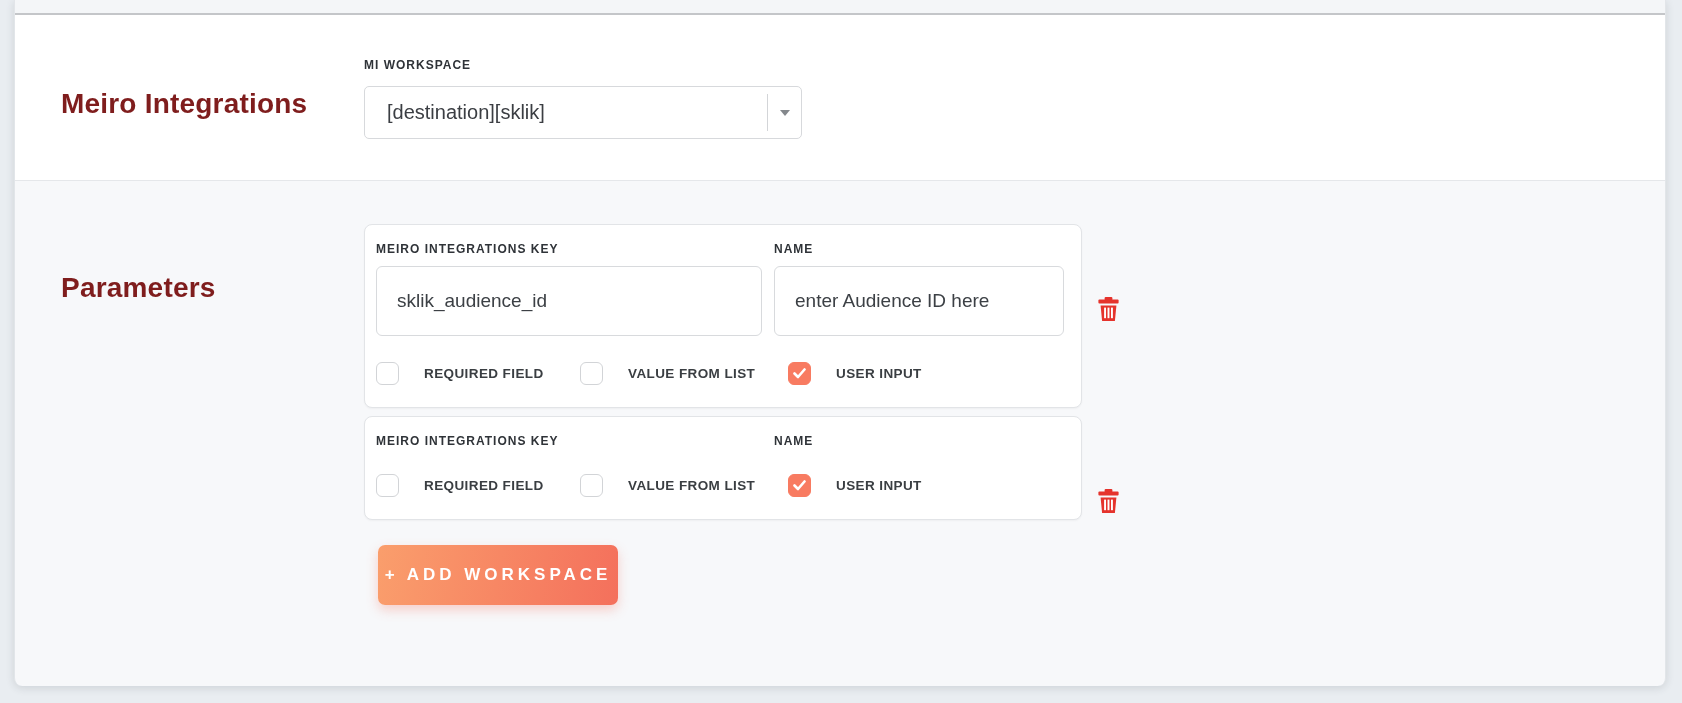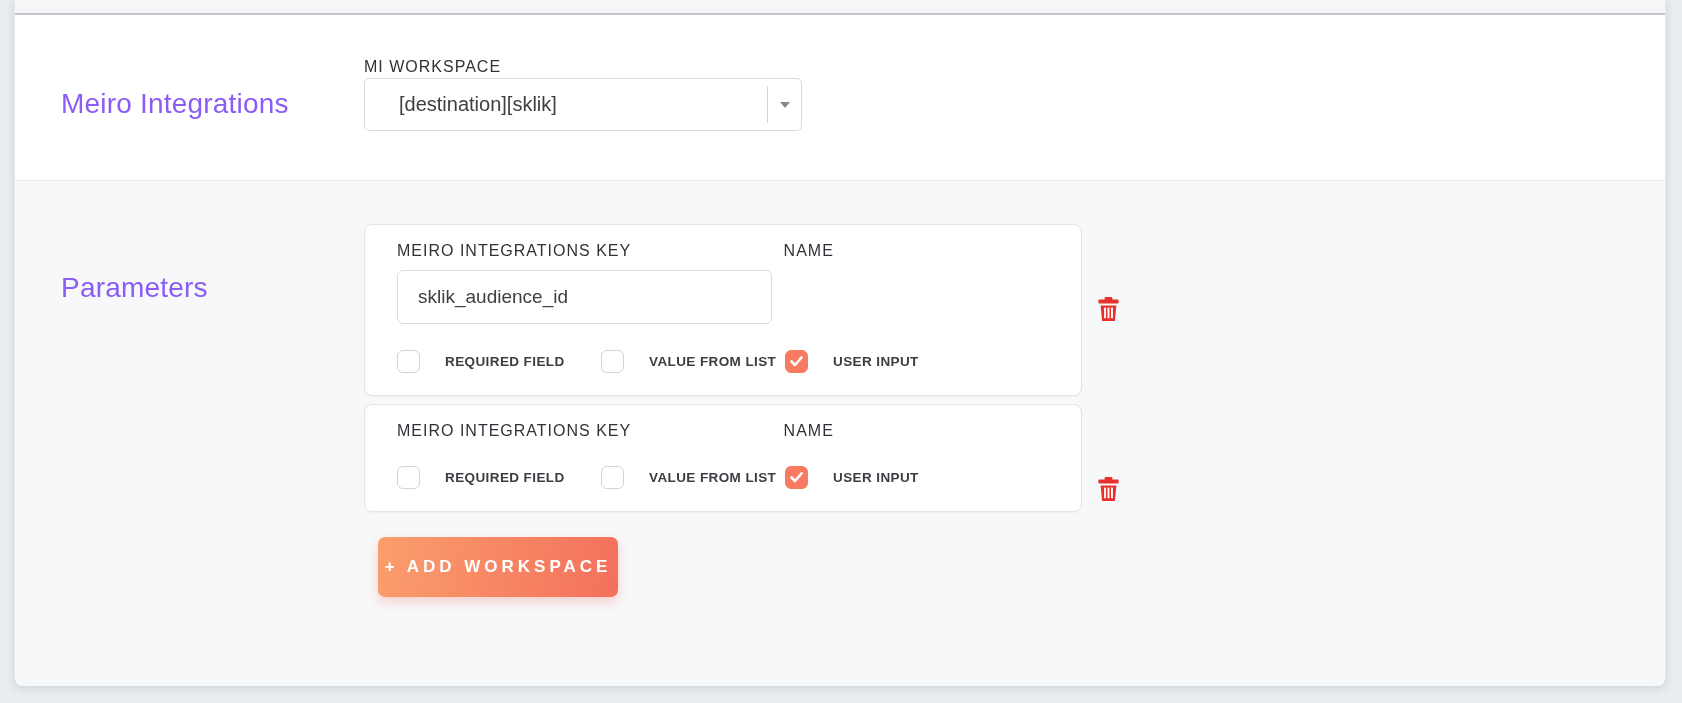--- a/index.html
+++ b/index.html
@@ -28,36 +28,36 @@
   
   .workspace-section {
     background:#ffffff;
     height:166px; flex:0 0 auto;
     border-bottom:1px solid #e5e7ea;
     display:flex;
     padding:43px 0 0 46px;
   }
   .title-col { width:303px; flex:0 0 auto; }
   .section-title {
-    font-size:28px; font-weight:400; color:#8b5cf6;
+    font-size:28px; font-weight:700; color:#7f1d1d;
     letter-spacing:.2px;
   }
   .workspace-section .section-title { margin-top:30px; }
   .field-label {
-    font-size:16px; font-weight:400; color:#2f3338;
+    font-size:12px; font-weight:700; color:#2f3338;
     letter-spacing:1px;
   }
   .select-box {
-    margin-top:2px;
+    margin-top:14px;
     width:438px; height:53px;
     background:#fff;
     border:1px solid #d7d9dc;
     border-radius:5px;
     display:flex; align-items:center;
-    padding-left:34px;
+    padding-left:22px;
     font-size:20px; color:#3b3e43;
     cursor:pointer;
   }
   .select-right { margin-left:auto; display:flex; align-items:center; height:100%; }
   .select-divider { width:1px; height:37px; background:#d3d5d8; }
   .select-caret-wrap { width:33px; display:flex; justify-content:center; }
   .caret-down {
     width:0; height:0;
     border-left:5px solid transparent;
     border-right:5px solid transparent;
@@ -70,41 +70,41 @@
     padding:43px 0 0 46px;
   }
   .params-section .section-title { margin-top:48px; }
   .param-card-row { display:flex; align-items:flex-start; margin-bottom:8px; }
   .param-card {
     width:718px;
     background:#fff;
     border:1px solid #e2e4e7;
     border-radius:8px;
     box-shadow:0 1px 2px rgba(0,0,0,.04);
-    padding:17px 16px 22px 32px;
+    padding:17px 16px 22px 11px;
   }
   .fields-row { display:flex; gap:12px; }
   .field-key   { width:386px; }
   .field-name  { width:290px; }
   .text-input {
     margin-top:10px;
-    width:100%; height:54px;
+    width:100%; height:70px;
     border:1px solid #d8dadd;
     border-radius:6px;
     background:#fff;
     font-family:"Liberation Sans", sans-serif;
     font-size:19px; color:#3c4045;
     padding:0 20px;
     outline:none;
     white-space:nowrap; overflow:hidden;
   }
   .checkbox-row { display:flex; align-items:center; margin-top:26px; }
   .checkbox-group { display:flex; align-items:center; }
   .cg-required { width:204px; }
-  .cg-valuelist { width:184px; }
+  .cg-valuelist { width:208px; }
   .checkbox {
     width:23px; height:23px; flex:0 0 auto;
     border:1px solid #d2d4d7;
     border-radius:6px;
     background:#fff;
     display:flex; align-items:center; justify-content:center;
     cursor:pointer;
   }
   .checkbox.checked { background:#f87b61; border-color:#f87b61; }
   .checkbox svg { display:none; }
@@ -167,20 +167,21 @@
       
       <div class="param-card-row">
         <div class="param-card">
           <div class="fields-row">
             <div class="field-key">
               <div class="field-label">MEIRO INTEGRATIONS KEY</div>
               <input class="text-input" type="text" value="sklik_audience_id" style="">
             </div>
             <div class="field-name">
               <div class="field-label">NAME</div>
+              <input class="text-input" type="text" value="enter Audience ID here" style="">
             </div>
           </div>
           <div class="checkbox-row">
             <div class="checkbox-group cg-required">
               <span class="checkbox">
                 
               </span>
               <span class="checkbox-label">REQUIRED FIELD</span>
             </div>
             <div class="checkbox-group cg-valuelist">

